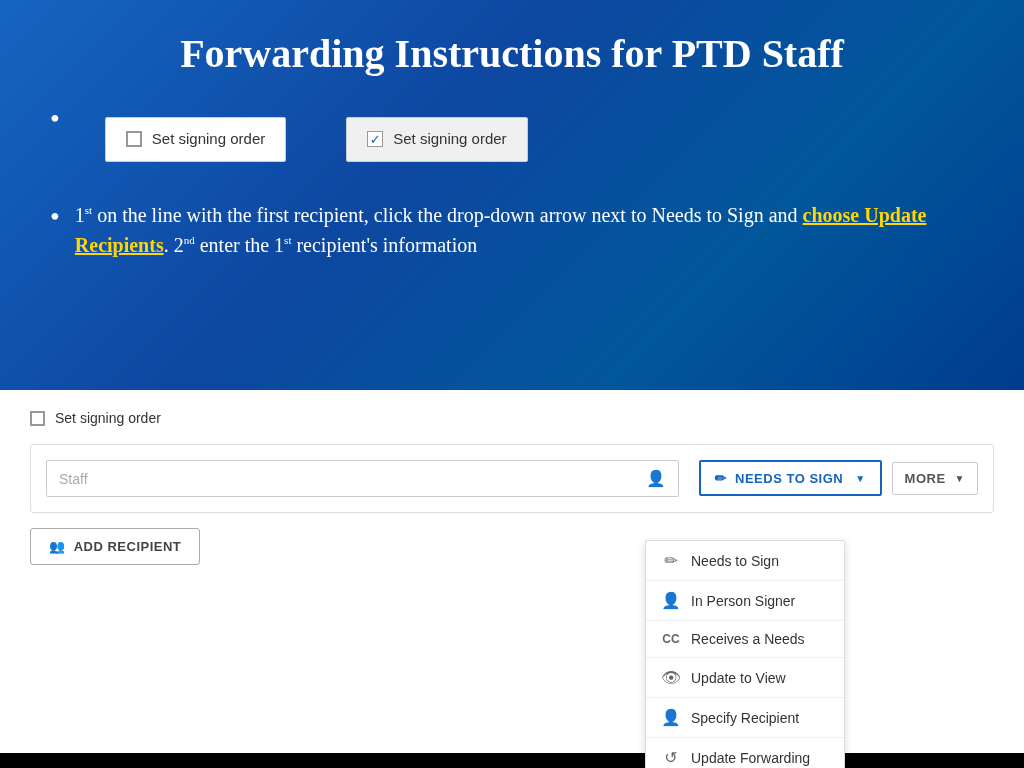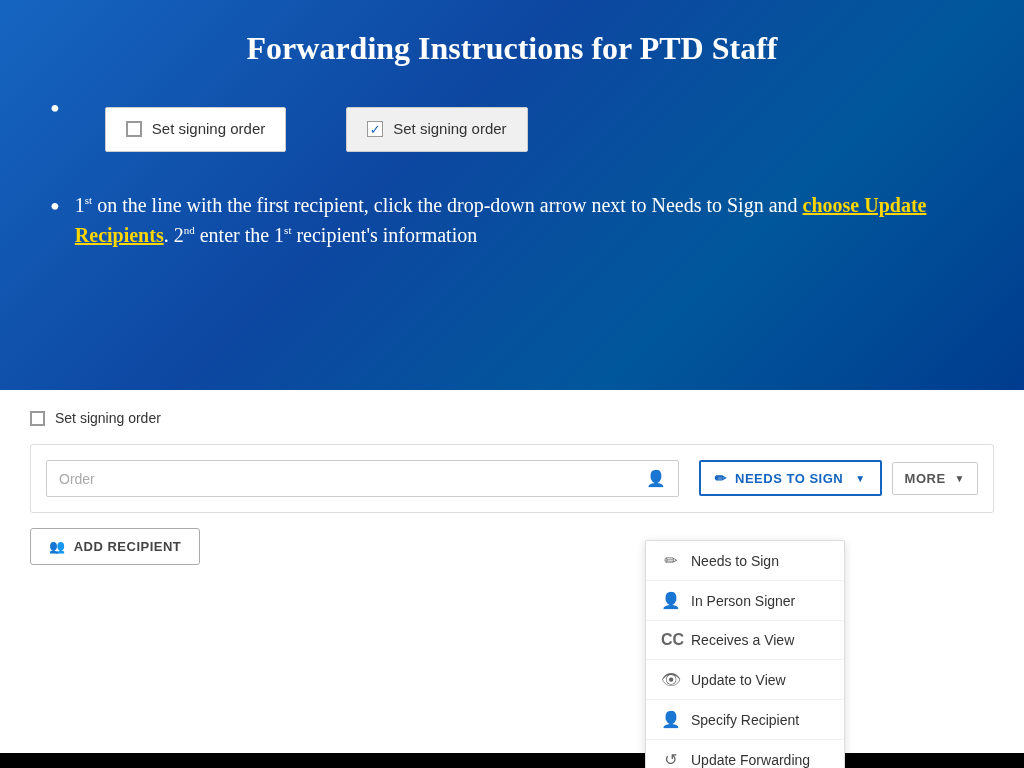--- a/index.html
+++ b/index.html
@@ -13,21 +13,21 @@
 
     .slide-top {
       background: linear-gradient(135deg, #1565c0 0%, #0d47a1 40%, #01579b 70%, #003c8f 100%);
       padding: 30px 50px 25px 50px;
       min-height: 390px;
     }
 
     .slide-title {
       text-align: center;
       color: #fff;
-      font-size: 32px;
+      font-size: 40px;
       font-weight: bold;
       margin-bottom: 25px;
       font-family: Georgia, serif;
     }
 
     .bullet-item {
       color: #fff;
       font-size: 20px;
       line-height: 1.5;
       margin-bottom: 18px;
@@ -313,21 +313,21 @@
 
   <div class="set-signing-row">
     <span class="checkbox-empty"></span>
     <span class="set-signing-label">Set signing order</span>
   </div>
 
   <div class="recipient-form">
 
     <div class="form-fields">
       <div class="form-input">
-        <span>Order</span>
+        <span>Staff</span>
         <span class="form-input-icon">👤</span>
       </div>
     </div>
 
     <div class="action-buttons-row">
       <button class="needs-to-sign-btn">
         <span class="pencil-icon">✏</span>
         <span>NEEDS TO SIGN</span>
         <span class="dropdown-arrow">▼</span>
       </button>
@@ -346,22 +346,22 @@
   <div class="dropdown-menu">
     <div class="dropdown-item">
       <span class="dropdown-item-icon">✏</span>
       <span>Needs to Sign</span>
     </div>
     <div class="dropdown-item">
       <span class="dropdown-item-icon">👤</span>
       <span>In Person Signer</span>
     </div>
     <div class="dropdown-item">
-      <span class="dropdown-item-icon" style="font-family: Arial; font-size:16px; font-weight:bold;">CC</span>
-      <span>Receives a View</span>
+      <span class="dropdown-item-icon" style="font-family: Arial; font-size:12px; font-weight:bold;">CC</span>
+      <span>Receives a Needs</span>
     </div>
     <div class="dropdown-item">
       <span class="dropdown-item-icon">👁</span>
       <span>Update to View</span>
     </div>
     <div class="dropdown-item">
       <span class="dropdown-item-icon">👤</span>
       <span>Specify Recipient</span>
     </div>
     <div class="dropdown-item">

